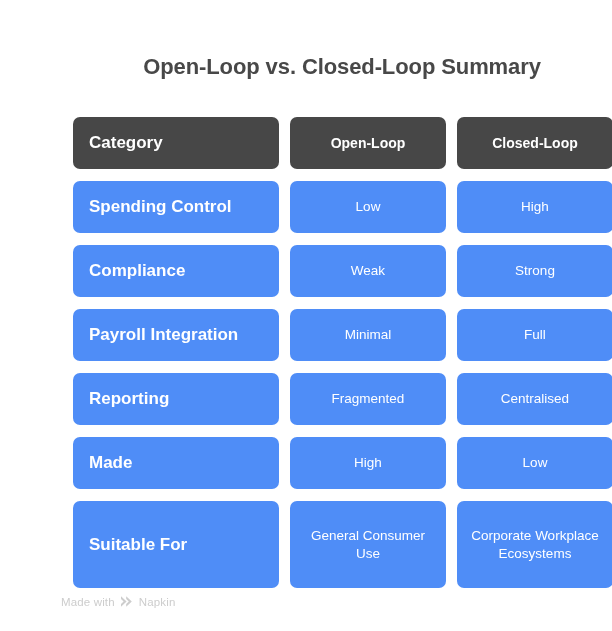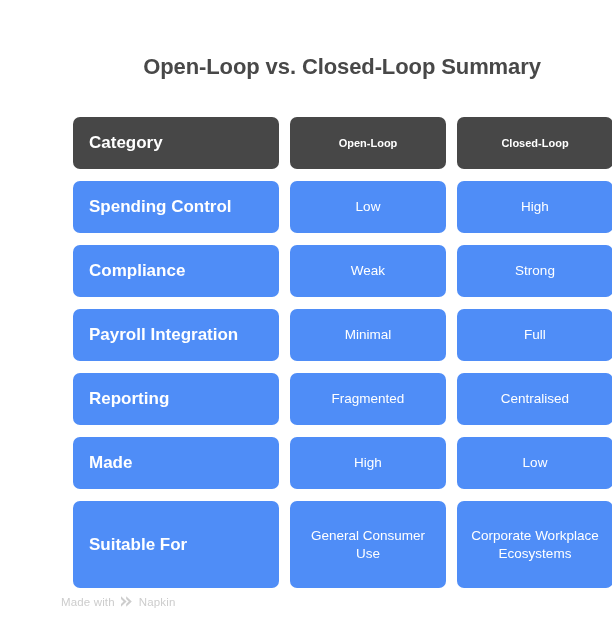--- a/index.html
+++ b/index.html
@@ -73,21 +73,21 @@
   }
   .row-head .col-1 {
     justify-content: flex-start;
     padding-left: 16px;
     font-size: 17px;
     font-weight: bold;
   }
   .row-head .col-2,
   .row-head .col-3 {
     justify-content: center;
-    font-size: 11px;
+    font-size: 14px;
     font-weight: bold;
   }
 
   
   .row-body .cell {
     background: #4f8df7;
     height: 52px;
   }
   .row-body .col-1 {
     justify-content: flex-start;

